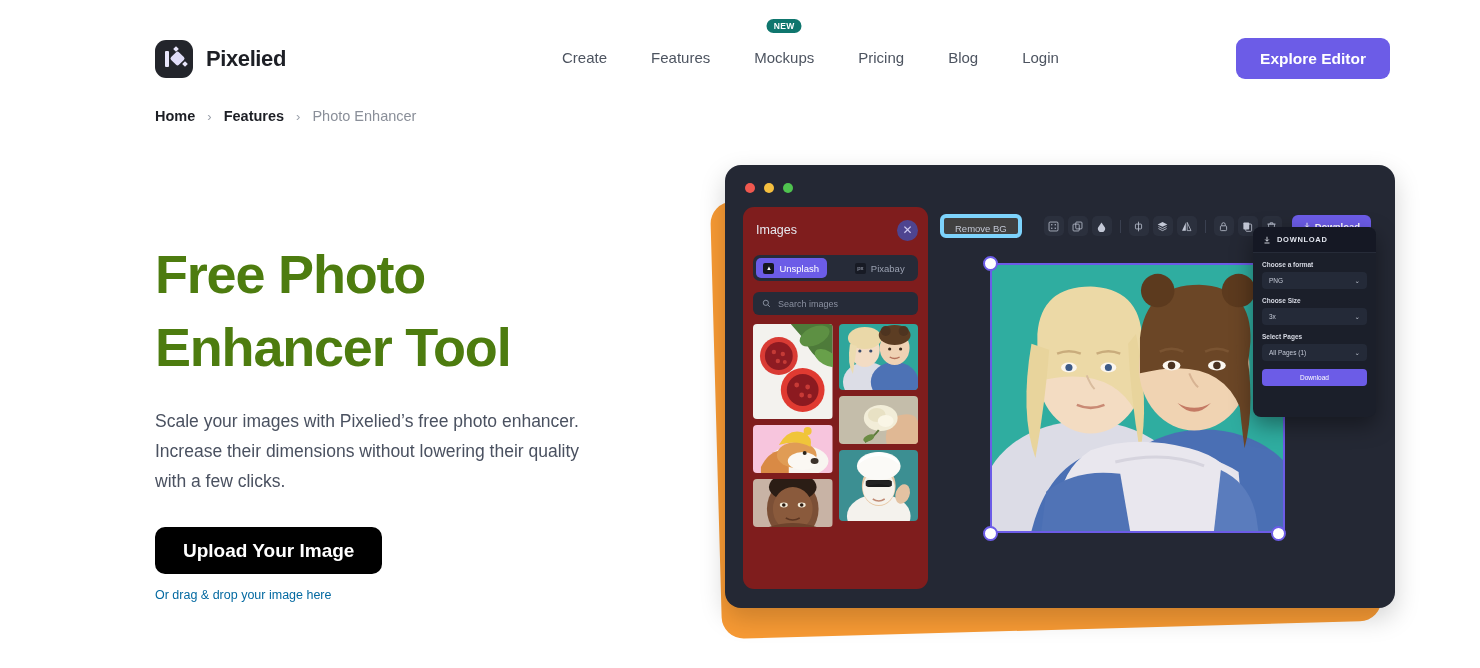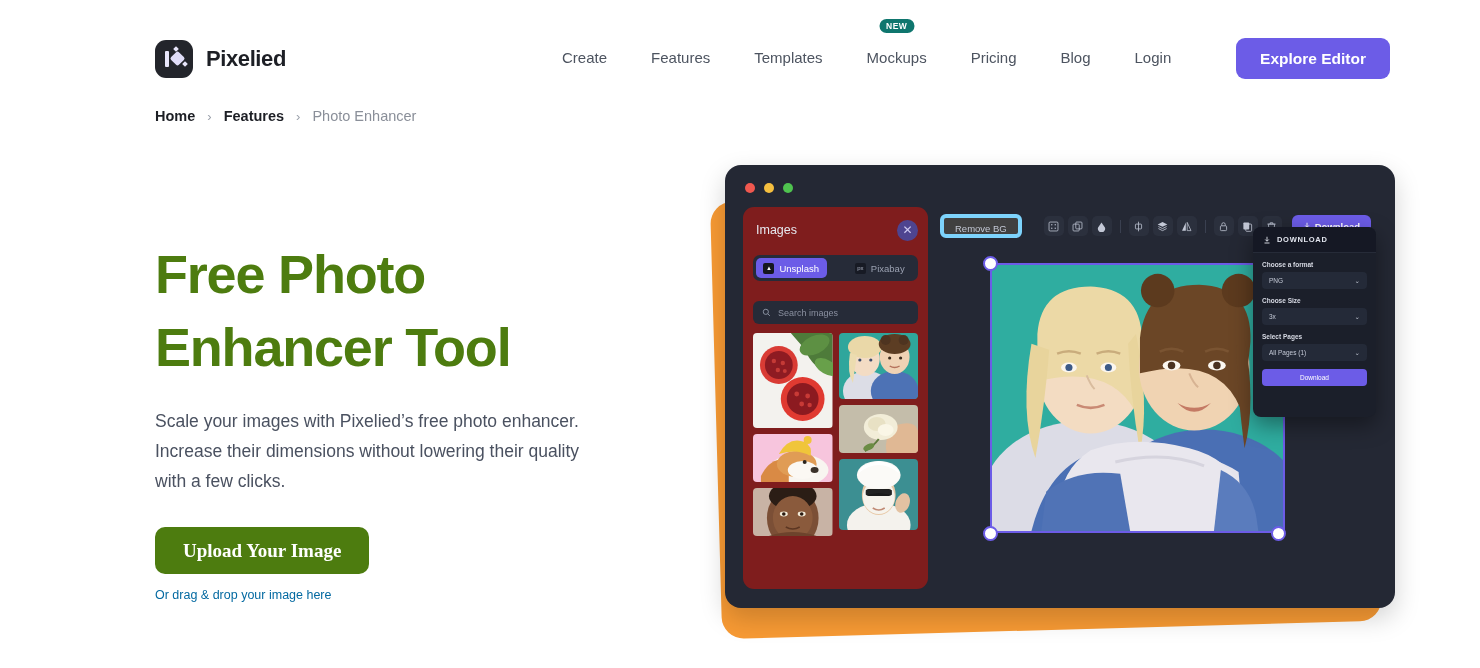--- a/index.html
+++ b/index.html
@@ -84,25 +84,25 @@
     font-size: 54px; line-height: 1.36; font-weight: bold;
     color: #4d7c0f; letter-spacing: -1.2px; max-width: 470px;
   }
   .hero-sub {
     position: absolute; left: 155px; top: 406px;
     font-size: 17.5px; line-height: 1.72; color: #4a5160;
     max-width: 440px;
   }
   .upload-btn {
     position: absolute; left: 155px; top: 527px;
-    background: #4d7c0f; color: #fff;
+    background: #000000; color: #fff;
     font-size: 19px; font-weight: bold;
     height: 47px; line-height: 47px; padding: 0 28px;
     border: none; border-radius: 10px; cursor: pointer;
-    font-family: Liberation Serif, serif;
+    font-family: Liberation Sans, sans-serif;
   }
   .drag-note {
     position: absolute; left: 155px; top: 588px;
     font-size: 12.5px; color: #0369a1;
   }
 
   
   .mock-wrap { position: absolute; left: 690px; top: 145px; width: 790px; height: 510px; }
   .orange-card {
     position: absolute; left: 26px; top: 48px;
@@ -133,21 +133,21 @@
   }
   .img-panel-title { font-size: 12.5px; color: #e6e8ef; padding-left: 3px; }
   .close-x {
     width: 21px; height: 21px; border-radius: 50%;
     background: #4e4490; color: #cfcaf2;
     display: flex; align-items: center; justify-content: center;
     font-size: 12px; cursor: pointer;
   }
   .src-tabs {
     display: flex; background: #262b38; border-radius: 7px;
-    padding: 3px; gap: 18px; margin-bottom: 20px;
+    padding: 3px; gap: 18px; margin-bottom: 11px;
   }
   .src-tab {
     flex: 1; height: 20px; border-radius: 5px;
     display: flex; align-items: center; justify-content: center; gap: 5px;
     font-size: 9.5px; color: #9aa0b0; cursor: pointer;
   }
   .src-tab.active { background: #6c5ce7; color: #fff; }
   .tab-ico {
     width: 11px; height: 11px; background: #15171f; border-radius: 2px;
     display: flex; align-items: center; justify-content: center;
@@ -247,23 +247,20 @@
       </div>
       <div class="brand-name">Pixelied</div>
     </div>
 
     <div class="nav">
       <div class="nav-item">
         <span>Create</span>
       </div>
       <div class="nav-item">
         <span>Features</span>
-      </div>
-      <div class="nav-item">
-        <span>Templates</span>
       </div>
       <div class="nav-item">
         <span class="nav-badge">NEW</span>
         <span>Mockups</span>
       </div>
       <div class="nav-item">
         <span>Pricing</span>
       </div>
       <div class="nav-item">
         <span>Blog</span>

